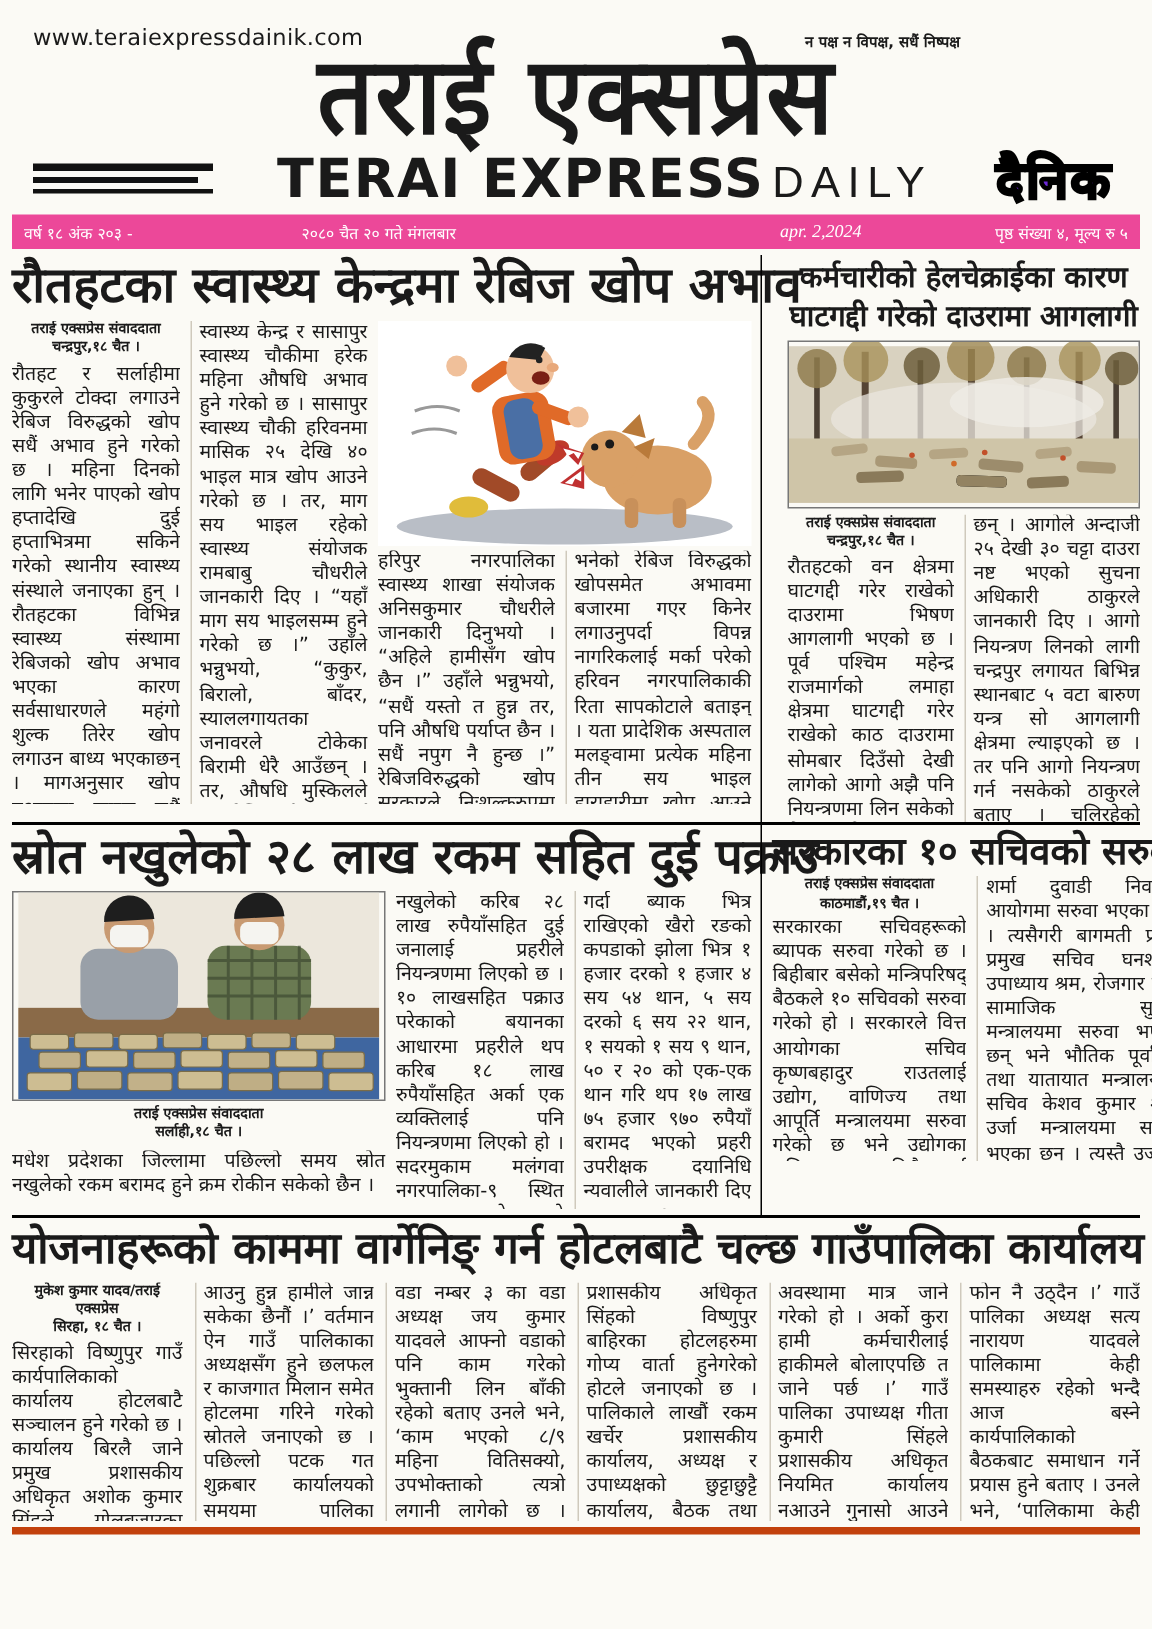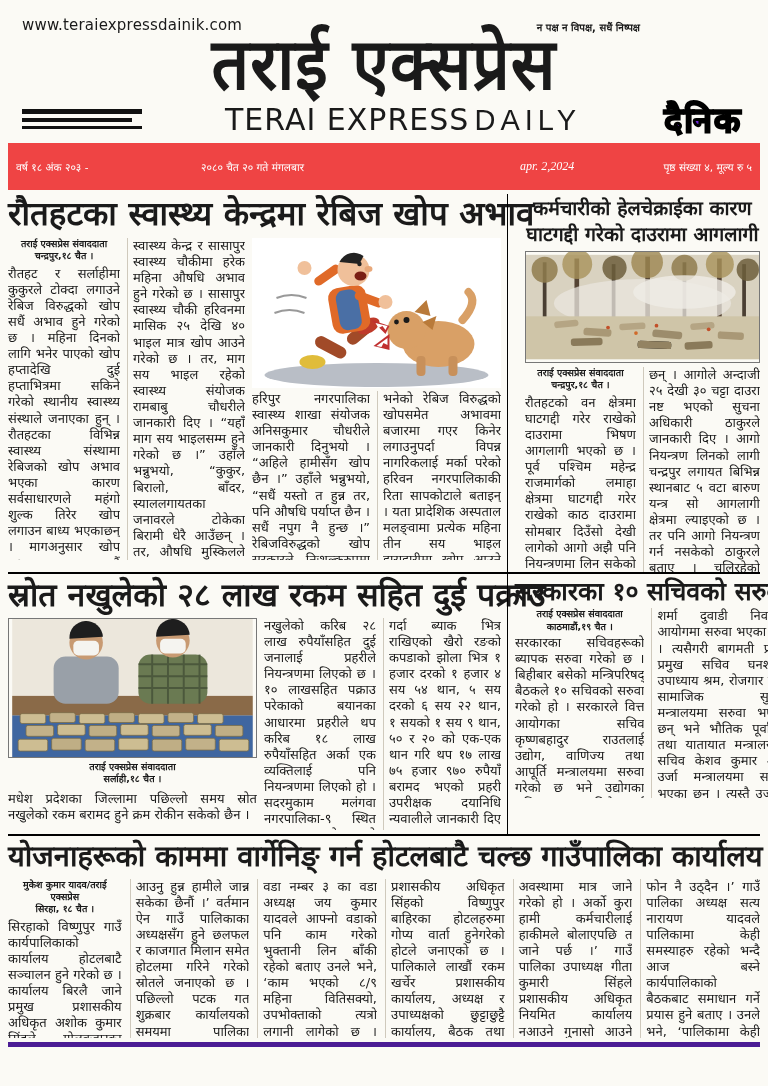--- a/index.html
+++ b/index.html
@@ -17,29 +17,29 @@
     font-size:66px; font-weight:900; text-align:center; line-height:1.05;
     letter-spacing:1px; margin-top:-4px; white-space:nowrap; transform:scaleY(1.08);
   }
   .mast-sub { display:flex; align-items:center; margin-top:-2px; height:44px; }
   .mast-lines { width:120px; margin-left:14px; display:flex; flex-direction:column; gap:4px; }
   .mast-lines i { display:block; background:#111; height:4px; }
   .mast-lines i:nth-child(1){ width:100%; height:5px;}
   .mast-lines i:nth-child(2){ width:92%; }
   .mast-lines i:nth-child(3){ width:100%; height:3px;}
   .mast-eng { flex:1; text-align:center; white-space:nowrap; }
-  .te { font-size:30px; font-weight:400; letter-spacing:1px; }
+  .te { font-size:36px; font-weight:700; letter-spacing:1px; }
   .daily { font-size:29px; font-weight:400; letter-spacing:5px; font-family:"Liberation Sans", sans-serif; }
   .dainik {
     font-size:34px; font-weight:900; color:#6d28d9; margin-right:18px;
     -webkit-text-stroke:2px #000; text-shadow:0 0 1px #000; letter-spacing:2px;
   }
   .date-bar {
-    background:#ef4444; color:#fff; display:flex; align-items:center;
-    font-size:10.5px; padding:16px 8px; margin-top:2px;
+    background:#ec4899; color:#fff; display:flex; align-items:center;
+    font-size:10.5px; padding:4px 8px; margin-top:2px;
   }
   .date-bar span { white-space:nowrap; }
   .d-issue { width:185px; }
   .d-nep   { width:230px; }
   .d-eng   { flex:1; text-align:center; font-family:"Liberation Serif", serif; font-style:italic; font-size:12px; }
   .d-page  { text-align:left; }
   
   .hl { font-weight:900; line-height:1.08; letter-spacing:0; }
   .byline { text-align:center; font-weight:bold; font-size:9.5px; line-height:1.3; margin-bottom:3px; }
   .byline .bl2 { display:block; }
@@ -69,21 +69,21 @@
   .cap-cols .col { flex:1; }
   .body3 > .col { flex:1; }
   .art4 { flex:1; border-left:1px solid #000; padding-left:7px; }
   .art4 .hl { font-size:25px; text-align:center; margin:4px 0 3px 0; white-space:nowrap; }
   .art4 .cols2 { display:flex; gap:7px; height:190px; overflow:hidden; }
   .art4 .cols2 .col { flex:1; }
   .art4 .cols2 .col:first-child .byline { margin-bottom:2px; }
   
   .art5 { padding-top:3px; }
   .art5 .hl { font-size:29px; white-space:nowrap; margin:2px 0 6px 0; }
-  .cols6 { display:flex; gap:8px; height:168px; overflow:hidden; border-bottom:5px solid #4c1d95; padding-bottom:4px; }
+  .cols6 { display:flex; gap:8px; height:168px; overflow:hidden; border-bottom:5px solid #c2410c; padding-bottom:4px; }
   .cols6 .col { flex:1; }
   .cols6 .col + .col, .body4 .col + .col, .art2 .cols2 .col + .col,
   .body3 .col + .col, .art4 .col + .col, .cap-cols .col + .col, .half .cols2 .col + .col
    { border-left:1px solid #cfc9bc; padding-left:5px; }
 </style>
 </head>
 <body>
 
 <div class="page">
 

